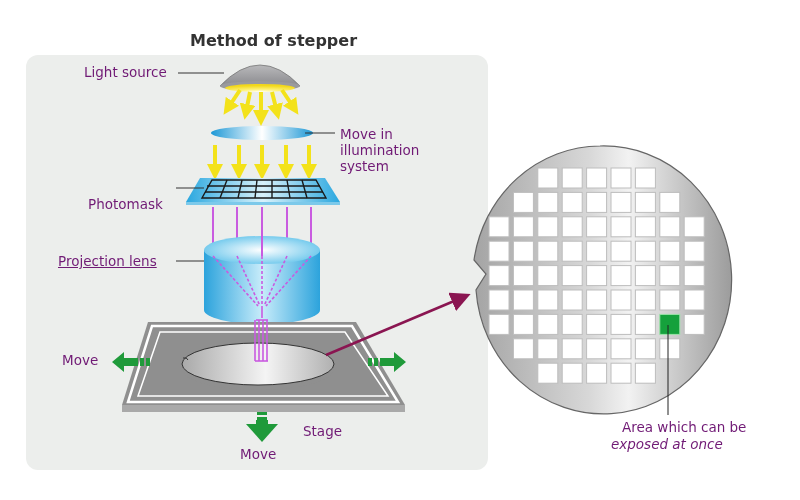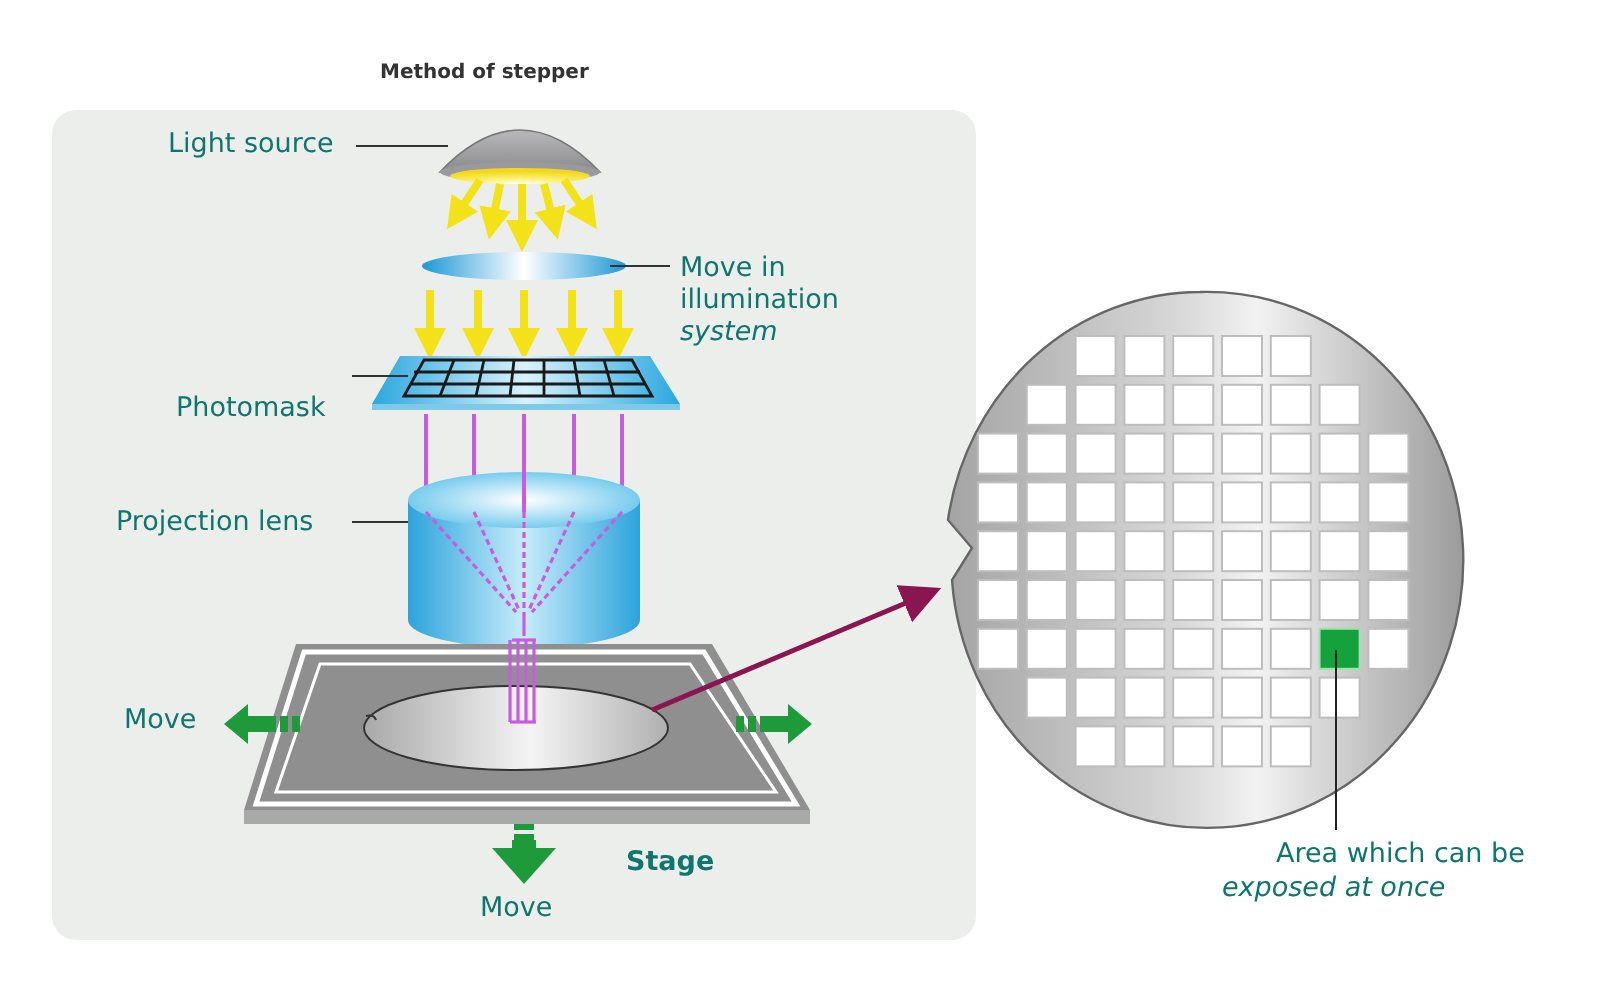--- a/index.html
+++ b/index.html
@@ -1,20 +1,20 @@
 <!DOCTYPE html>
 <html><head>
 <meta charset="utf-8">
 <style>
   html, body { margin:0; padding:0; background:#ffffff; }
   body { width:800px; height:500px; position:relative; overflow:hidden;
          font-family:"DejaVu Sans", sans-serif; color:#333333; }
-  .title { position:absolute; left:190px; top:31px; font-size:10px; font-weight:bold; color:#333; white-space:nowrap; }
+  .title { position:absolute; left:190px; top:31px; font-size:16px; font-weight:bold; color:#333; white-space:nowrap; }
   .panel { position:absolute; left:26px; top:55px; width:462px; height:415px; background:#eceeec; border-radius:12px; }
-  .lbl { position:absolute; font-size:13.5px; color:#0f766e; white-space:nowrap; line-height:16px; }
+  .lbl { position:absolute; font-size:13.5px; color:#701a75; white-space:nowrap; line-height:16px; }
   svg.main { position:absolute; left:0; top:0; }
 </style>
 </head>
 <body>
 
 <div class="title">Method of stepper</div>
 <div class="panel"></div>
 
 <svg class="main" width="800" height="500" viewBox="0 0 800 500">
   <defs>
@@ -245,20 +245,20 @@
         <rect x="611" y="363.2" width="20" height="20" fill="#ffffff" stroke="#bdbdbd" stroke-width="1"></rect>
         <rect x="635.4" y="363.2" width="20" height="20" fill="#ffffff" stroke="#bdbdbd" stroke-width="1"></rect>
       </g>
   </g>
   <line x1="668" y1="325" x2="668" y2="415" stroke="#222" stroke-width="1"></line>
 </svg>
 
 <div class="lbl" style="left:84px; top:64px;">Light source</div>
 <div class="lbl" style="left:340px; top:126px;">Move in</div>
 <div class="lbl" style="left:340px; top:142px;">illumination</div>
-<div class="lbl" style="left:340px; top:158px;font-style:italic;">system</div>
+<div class="lbl" style="left:340px; top:158px;">system</div>
 <div class="lbl" style="left:88px; top:180px;margin-top:16px;">Photomask</div>
-<div class="lbl" style="left:58px; top:253px;">Projection lens</div>
+<div class="lbl" style="left:58px; top:253px;text-decoration:underline;">Projection lens</div>
 <div class="lbl" style="left:62px; top:352px;">Move</div>
-<div class="lbl" style="left:313px; top:423px;font-weight:bold;">Stage</div>
+<div class="lbl" style="left:303px; top:423px;">Stage</div>
 <div class="lbl" style="left:240px; top:446px;">Move</div>
-<div class="lbl" style="left:638px; top:419px;">Area which can be</div>
+<div class="lbl" style="left:622px; top:419px;">Area which can be</div>
 <div class="lbl" style="left:611px; top:436px;font-style:italic;">exposed at once</div>
 
 </body></html>

